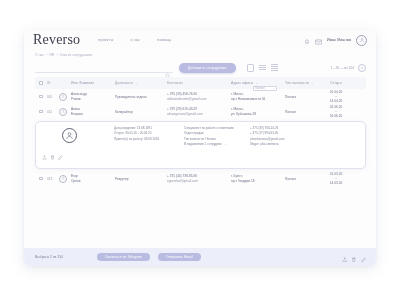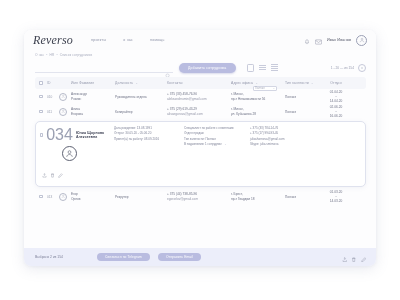--- a/index.html
+++ b/index.html
@@ -21,22 +21,22 @@
 
   
   .topbar {
     height: 20px;
     display: flex; align-items: center;
     padding: 0 9px;
     background: #fcfcfd;
   }
   .logo {
     font-family: "Liberation Serif", serif;
-    font-size: 12px; color: #3b3f4d;
-    letter-spacing: .2px; margin-right: 18px; font-style: italic;
+    font-size: 14px; color: #3b3f4d;
+    letter-spacing: .2px; margin-right: 18px;
   }
   .nav { display: flex; align-items: center; gap: 17px; }
   .nav-item { font-size: 3.6px; color: #8e93a8; letter-spacing: .2px; }
   .topbar-right { margin-left: auto; display: flex; align-items: center; gap: 5px; }
   .ic { display: block; }
   .uname { font-size: 3.8px; color: #4a4e60; letter-spacing: .1px; }
   .avatar-o {
     width: 11px; height: 11px; border-radius: 50%;
     border: .6px solid #9a9fb4;
     display: flex; align-items: center; justify-content: center;
@@ -350,25 +350,20 @@
       <div class="c-emp">Полная</div>
       <div class="c-vac two-line">
         <div>02.06.20</div>
         <div>-</div>
         <div>16.06.20</div>
       </div>
     </div>
 
     <div class="exp">
       <div class="exp-left">
-        <div class="exp-top">
-          <span class="chk"></span>
-          <span class="c-id" style="width:auto">034</span>
-          <span class="exp-name">Юлия Щорнова Алексеевна</span>
-        </div>
         <div class="exp-ava">
           <svg width="9" height="9" viewBox="0 0 16 16">
               <circle cx="8" cy="5.6" r="2.5" fill="none" stroke="#5d6172" stroke-width="1.1"></circle>
               <path d="M3 14c.6-3 2.6-4.2 5-4.2S12.4 11 13 14" fill="none" stroke="#5d6172" stroke-width="1.1"></path>
             </svg>
         </div>
         <div class="exp-acts">
           <span>
             <svg width="5" height="5" viewBox="0 0 14 14">
                 <path d="M7 1.8v6.2M4.6 4.2L7 1.8l2.4 2.4M2.6 8.2v3.4h8.8V8.2" fill="none" stroke="#8b8fa2" stroke-width="1.1"></path>

